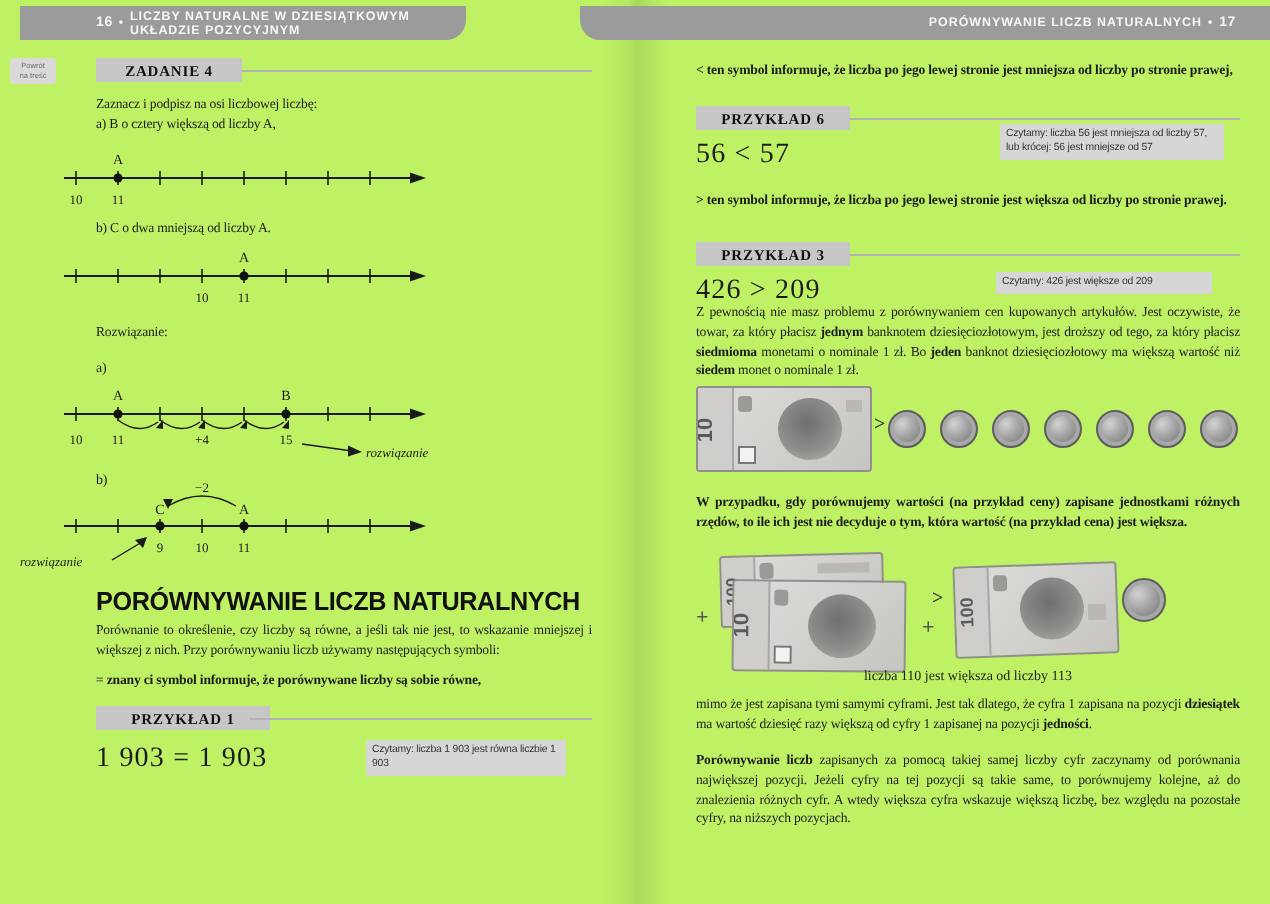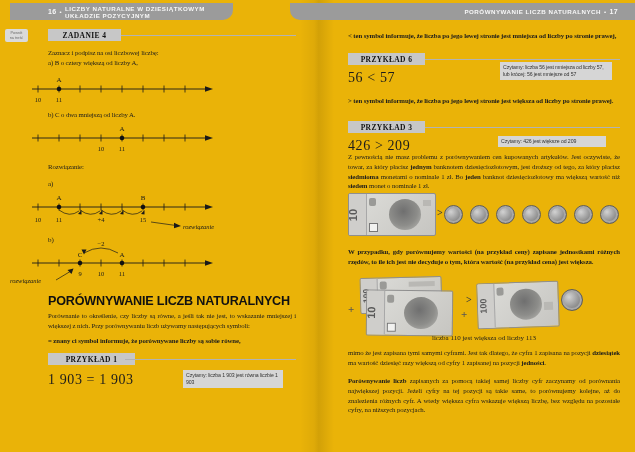--- a/index.html
+++ b/index.html
@@ -1,16 +1,16 @@
 <!DOCTYPE html>
 <html><head>
 <meta charset="utf-8">
 <style>
   html,body{margin:0;padding:0;background:#fff;}
-  .spread{position:relative;width:635px;height:452px;background:#eab308;overflow:hidden;
+  .spread{position:relative;width:635px;height:452px;background:#bef264;overflow:hidden;
           font-family:"Liberation Serif",serif;color:#1c1c1c;}
   .abs{position:absolute;}
   
   .band{position:absolute;top:3px;height:17px;background:#9b9b9b;color:#f7f7f7;
         font-family:"Liberation Sans",sans-serif;font-weight:bold;font-size:6.2px;
         letter-spacing:.5px;display:flex;align-items:center;}
   .band-left{left:10px;width:223px;border-radius:0 0 10px 0;padding-left:38px;box-sizing:border-box;}
   .band-right{left:290px;width:345px;border-radius:0 0 0 10px;justify-content:flex-end;
               padding-right:17px;box-sizing:border-box;}
   .band .pgnum{font-size:7px;letter-spacing:.3px;}

